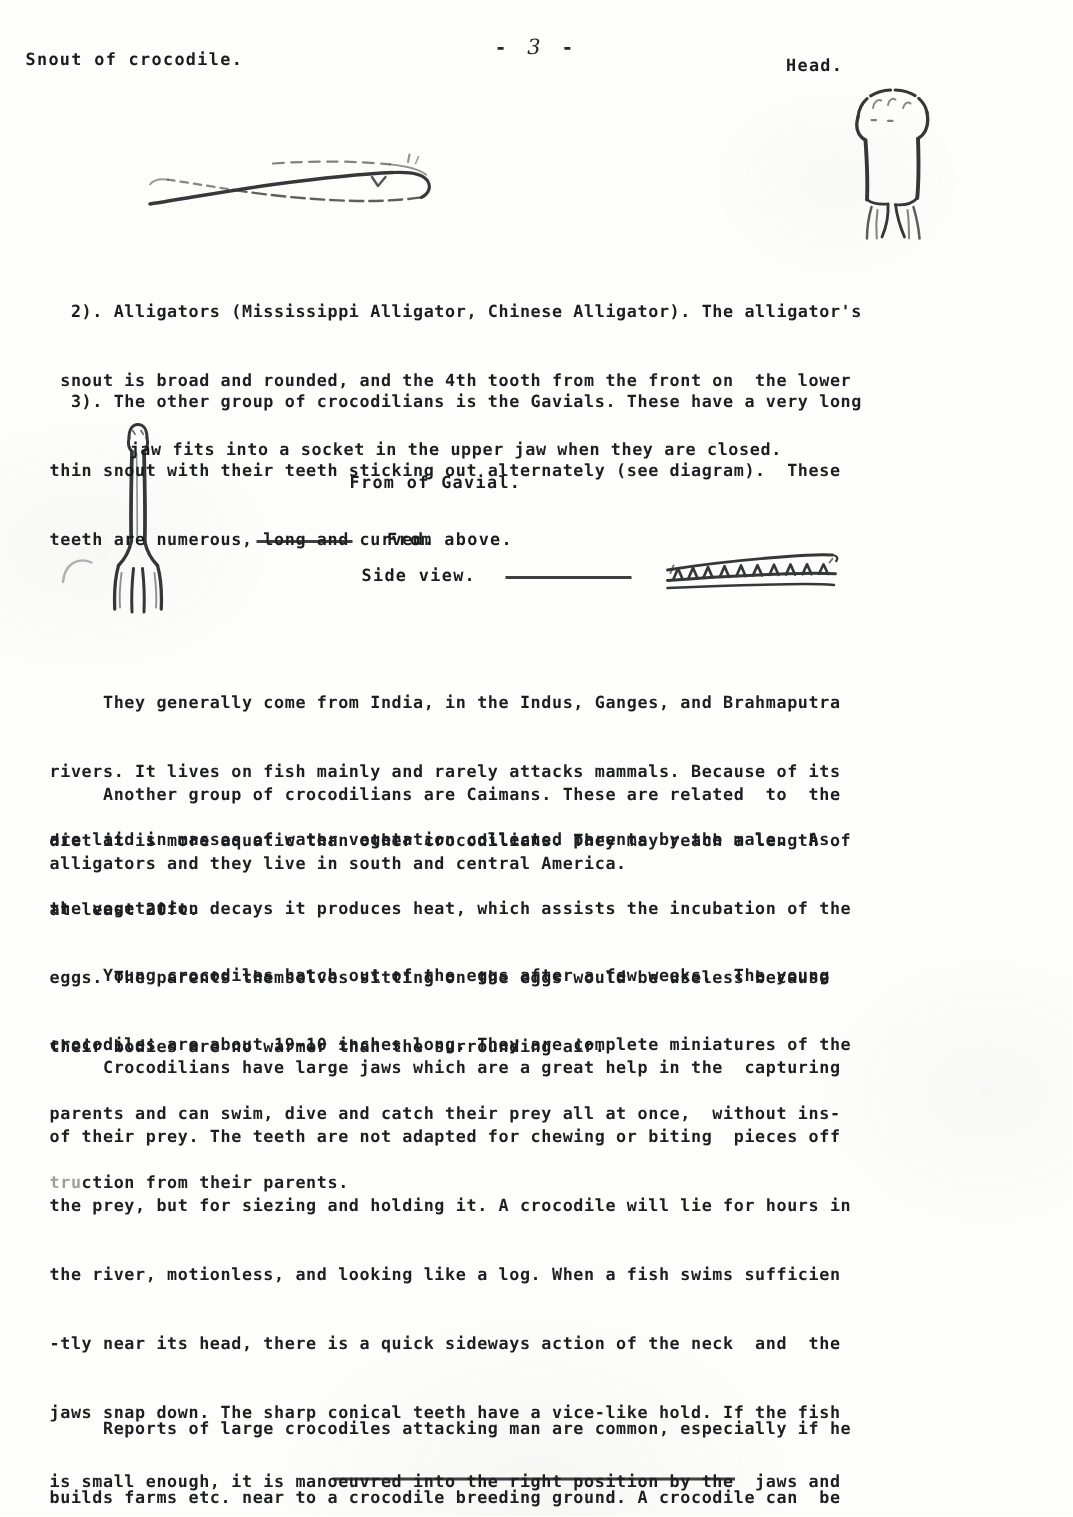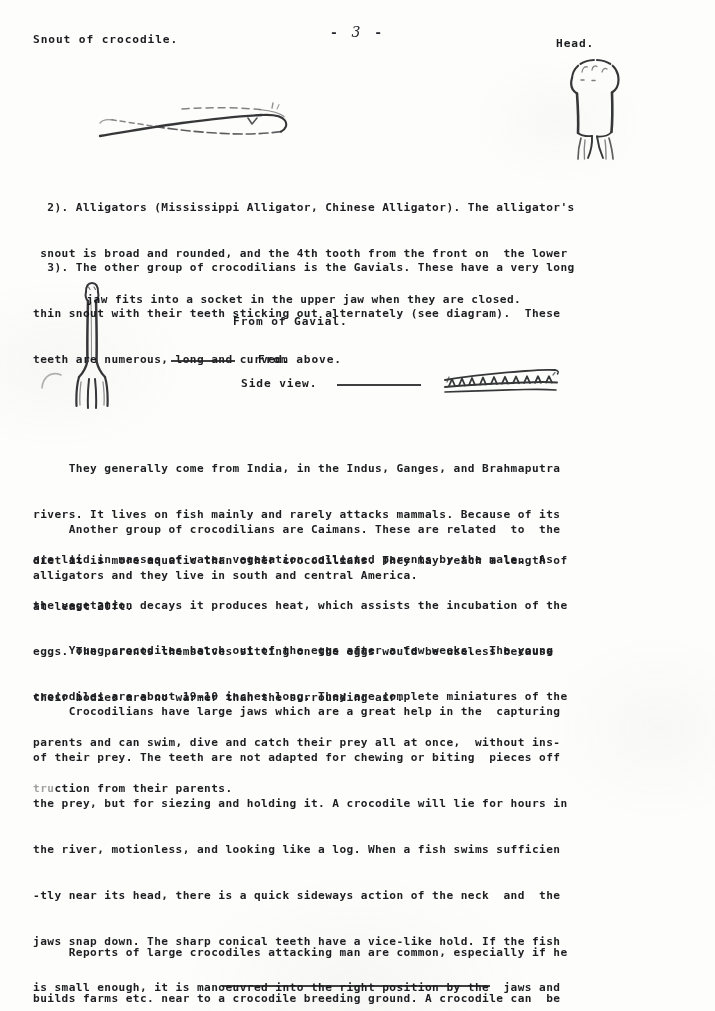--- a/index.html
+++ b/index.html
@@ -93,23 +93,23 @@
 <div class="page">
 
   <div class="paper-grain"></div>
 
   <div class="page-number">
     <span>-</span>
     <span class="hand-num">3</span>
     <span>-</span>
   </div>
 
-  <div class="caption" style="left:33px; top:33px;text-align:center;">Snout of crocodile.</div>
-
-  <div class="caption" style="left:556px; top:37px;text-align:center;">Head.</div>
+  <div class="caption" style="left:17px; top:33px;text-align:center;">Snout of crocodile.</div>
+
+  <div class="caption" style="left:524px; top:37px;text-align:center;">Head.</div>
 
   <div class="sketch" style="left:86px; top:96px; width:216px; height:56px;">
     <svg width="216" height="56" viewBox="0 0 216 56">
       <path d="M14,40 C40,36 66,31 96,27 C126,23 152,20 176,19" stroke-width="2.3"></path>
       <path d="M176,19 C188,18.4 196,20 199,24.5 C201.6,28.5 200,33 195,35.6" stroke-width="2.1"></path>
       <path d="M195,35.6 C178,38 158,38.6 136,37.4 C112,36.2 88,33.6 66,30" stroke-width="1.6" stroke-dasharray="9 4" opacity="0.8"></path>
       <path d="M66,30 C52,27.8 38,25.6 26,23.8" stroke-width="1.5" stroke-dasharray="5 4" opacity="0.6"></path>
       <path d="M26,23.8 C20,23 16,24.4 14,27" stroke-width="1.3" opacity="0.5"></path>
       <path d="M96,13 C126,11 152,11.4 174,13.6" stroke-width="1.5" stroke-dasharray="7 5" opacity="0.62"></path>
       <path d="M174,13.6 C186,14.8 194,17 198,20.5" stroke-width="1.3" opacity="0.55"></path>

